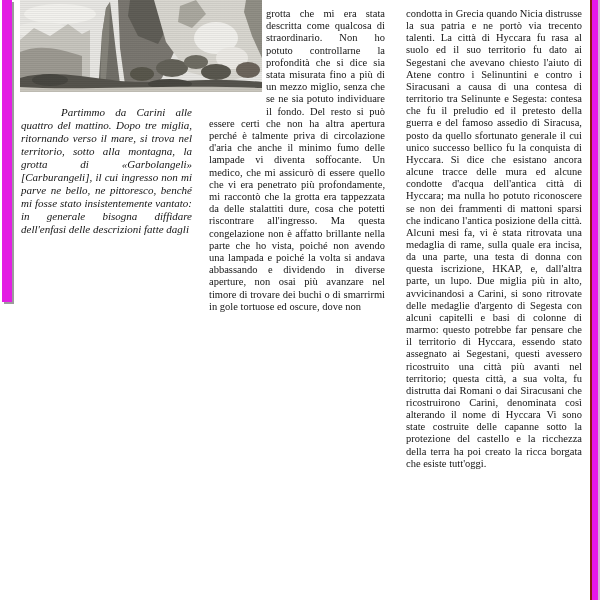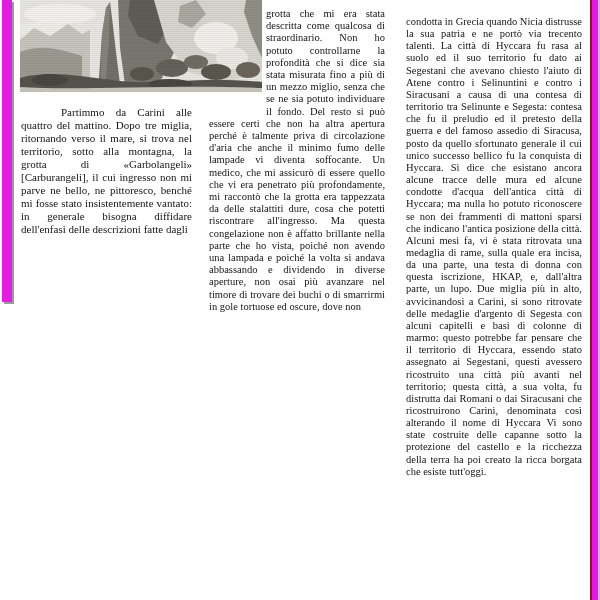--- a/index.html
+++ b/index.html
@@ -68,38 +68,38 @@
   }
   .col p { margin: 6px; padding: 0; }
 
   .col-left {
     left: 15px;
     top: 100px;
     width: 183px;
     font-size: 11px;
     line-height: 13px;
   }
-  .col-left .p2 { text-indent: 40px; }
+  .col-left .p2 { text-indent: 40px; font-style: italic; }
 
   .col-mid {
     left: 203px;
     top: 2px;
     width: 188px;
     font-size: 10.5px;
     line-height: 12.2px;
   }
   .wrap-spacer {
     float: left;
     width: 63px;
     height: 112px;
   }
 
   .col-right {
     left: 400px;
-    top: 10px;
+    top: 2px;
     width: 188px;
     font-size: 10.5px;
     line-height: 12.15px;
   }
 </style>
 </head>
 <body>
 
 <div id="page">
 

